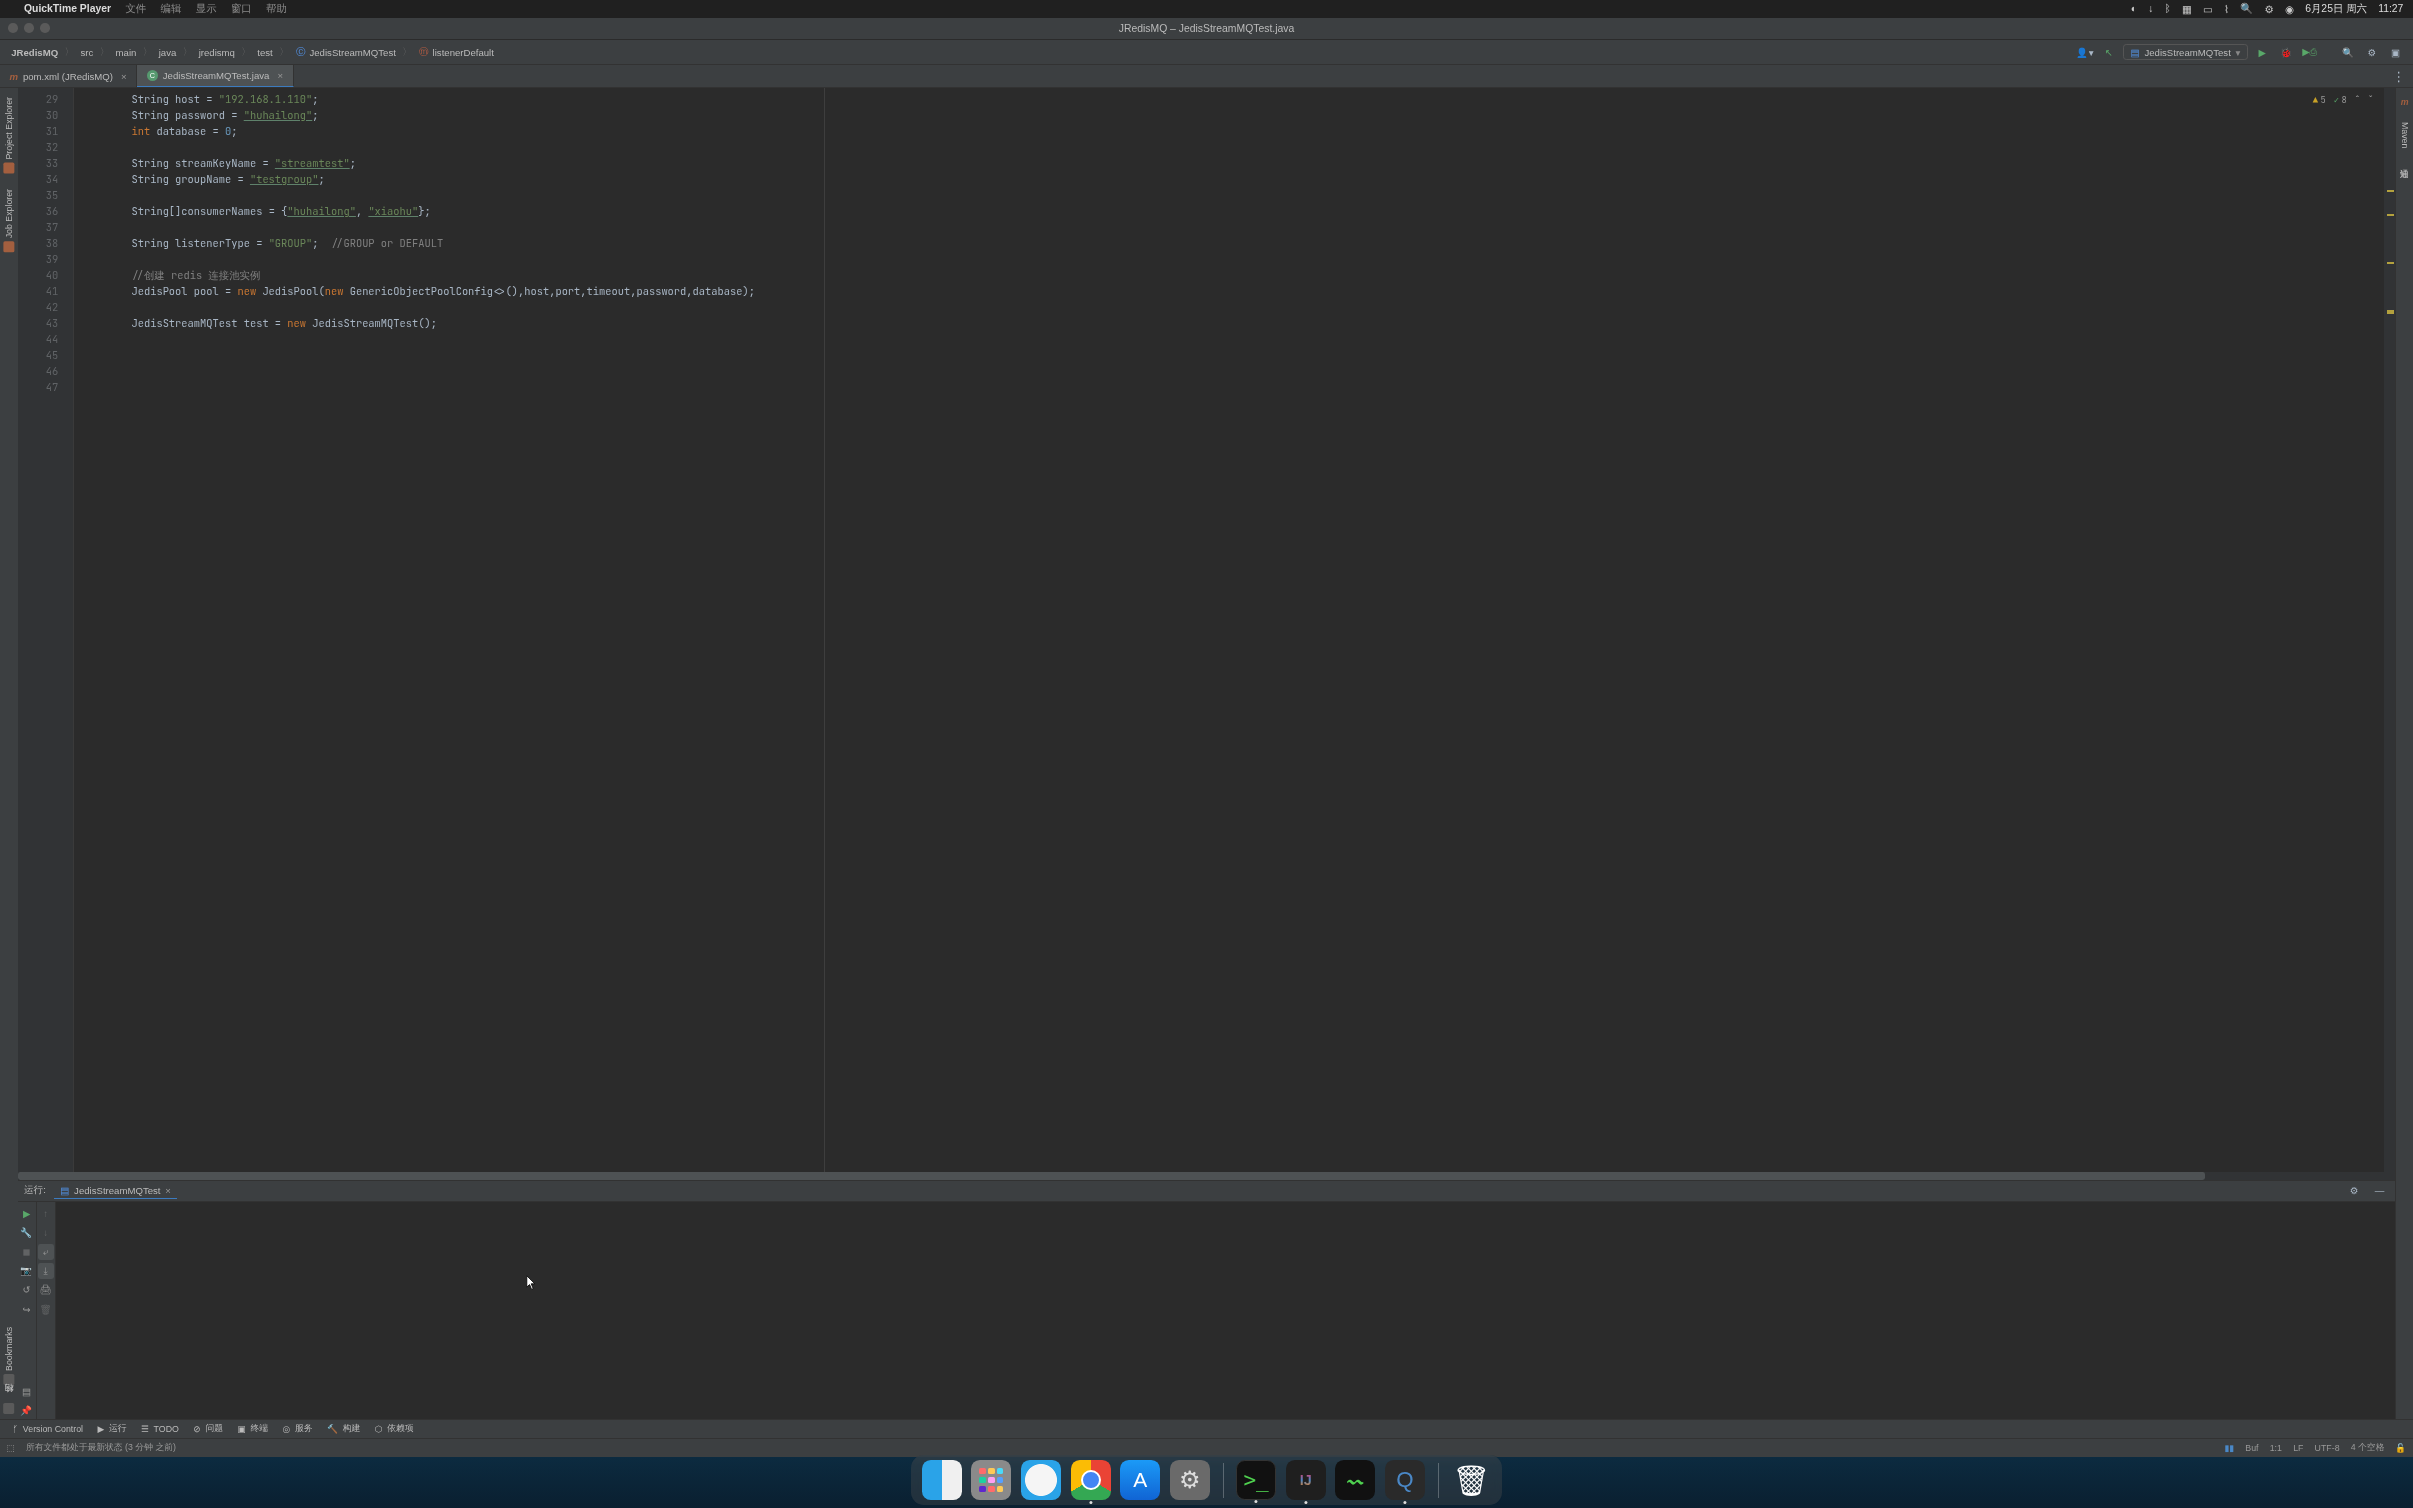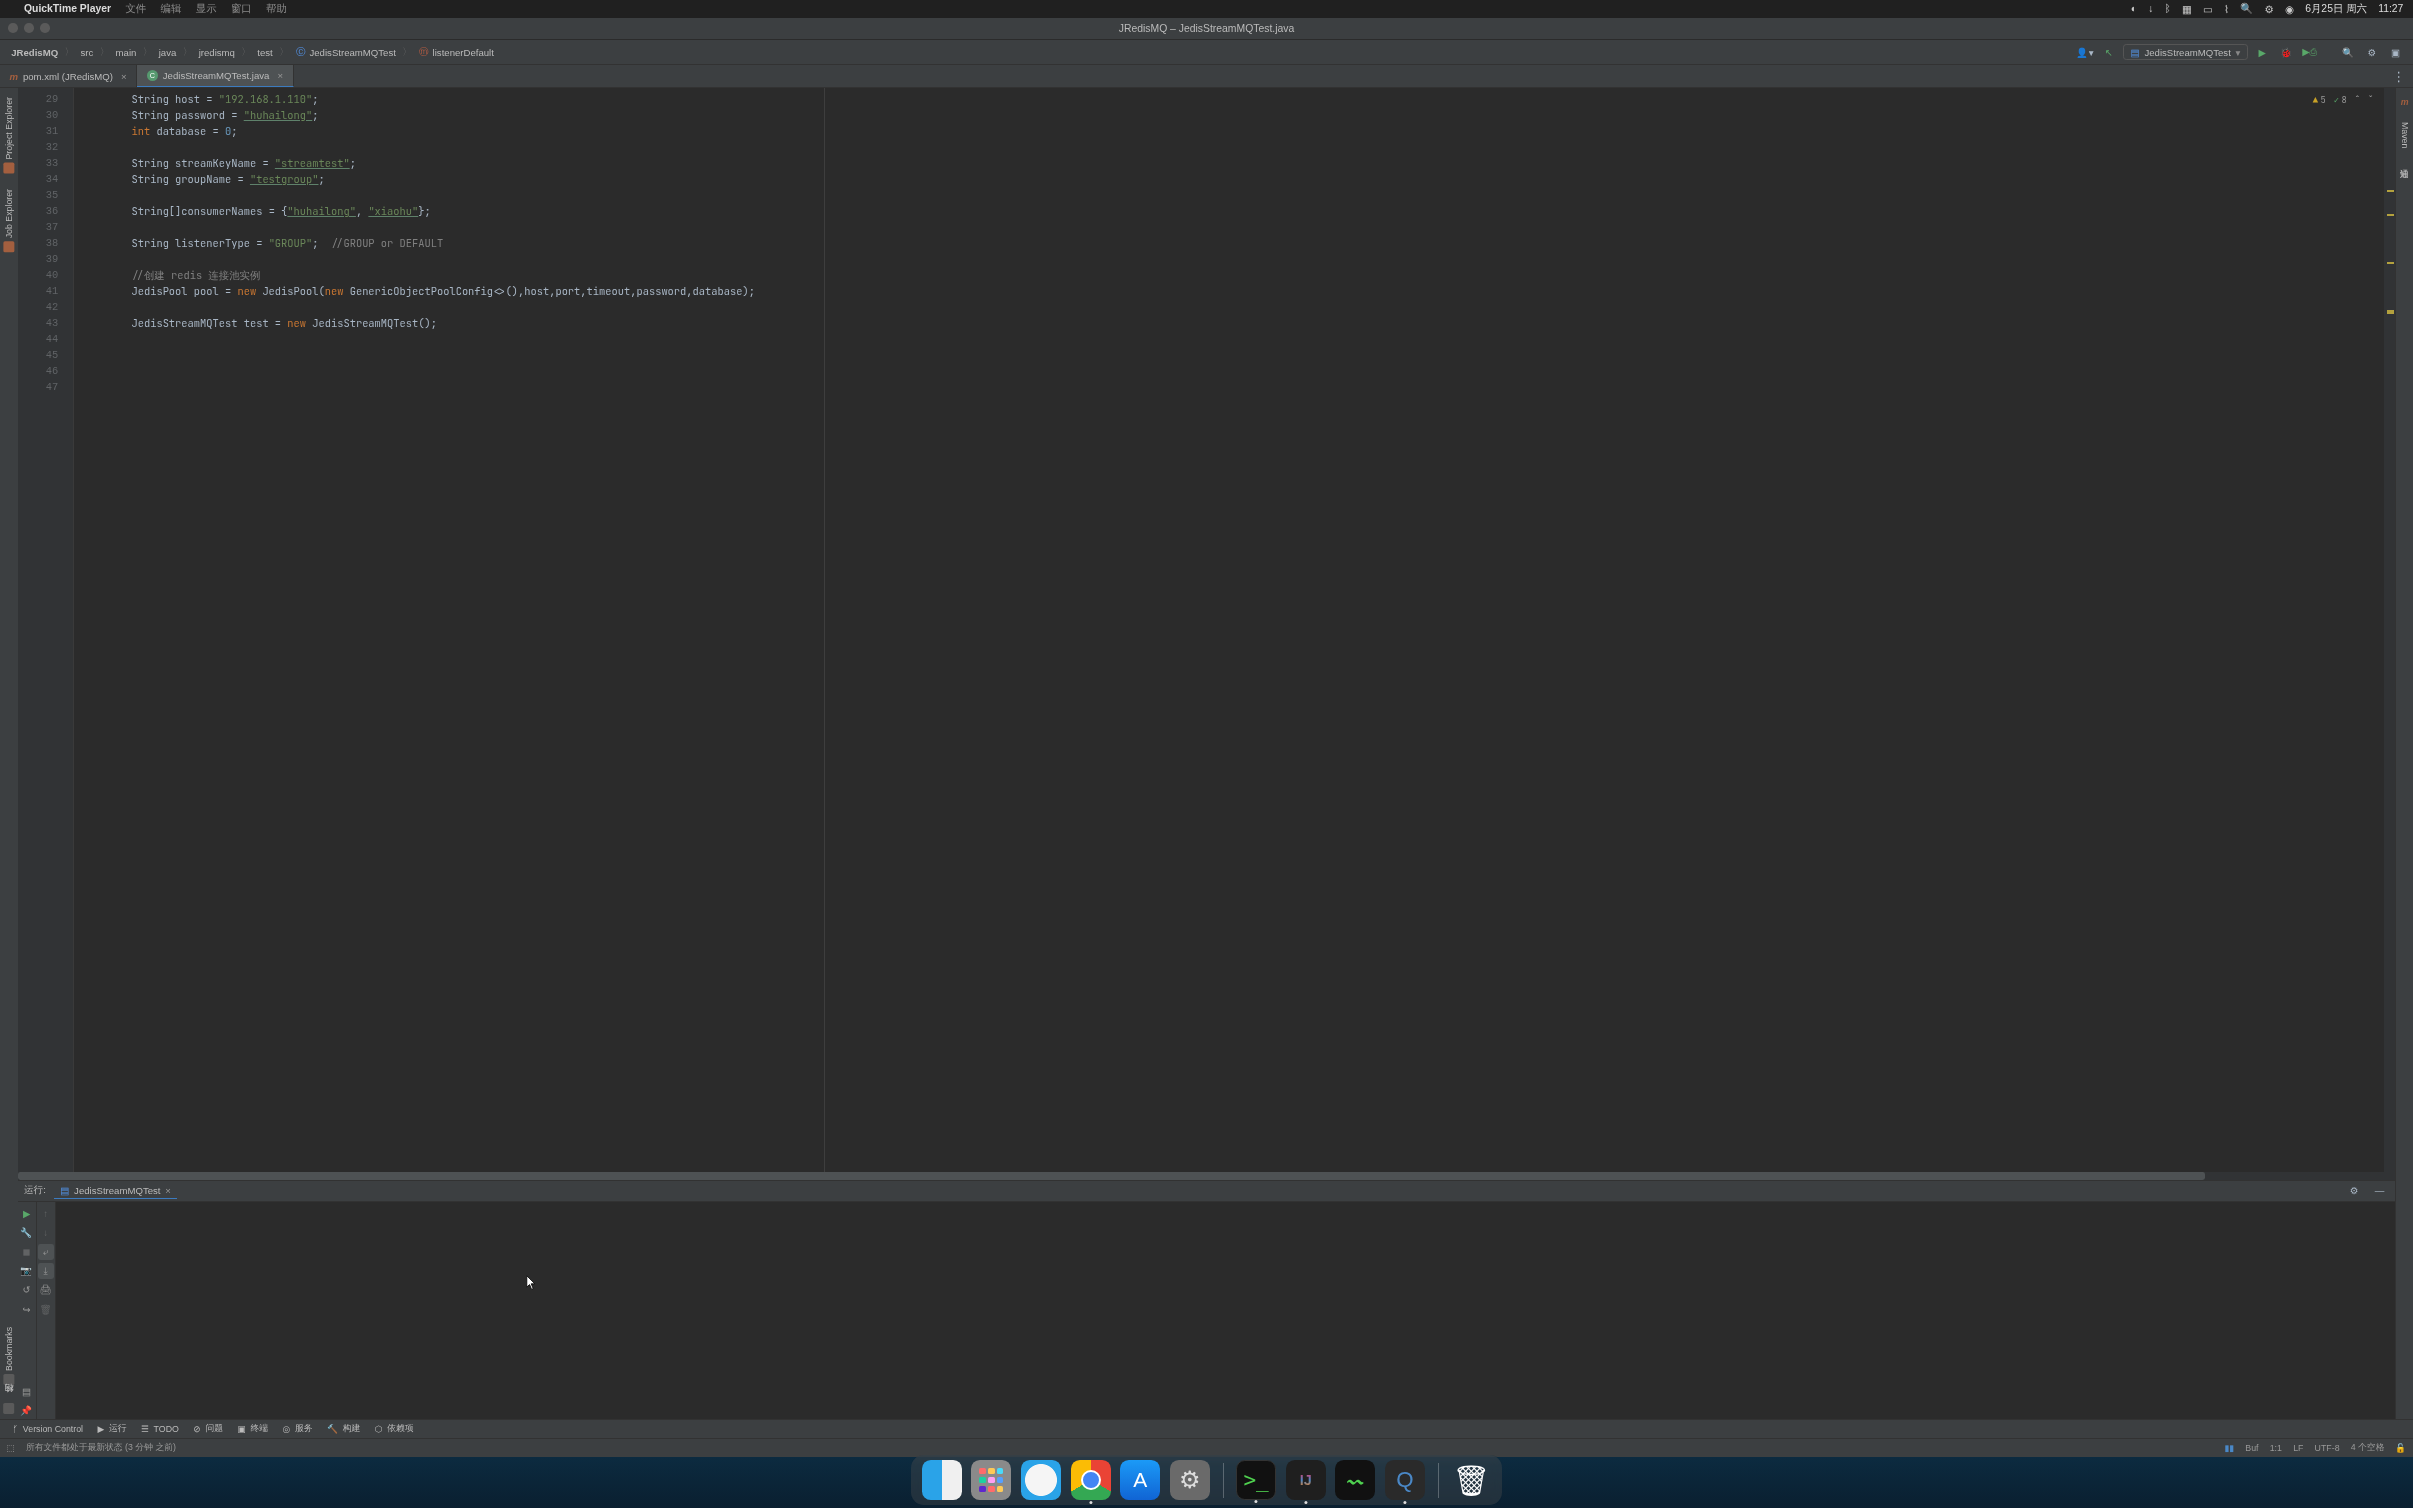--- a/index.html
+++ b/index.html
@@ -151,21 +151,21 @@
     }
     .gutter {
       width: 56px;
       background: #313335;
       color: #606366;
       text-align: right;
       padding: 3.2px 14.4px 3.2px 3.2px;
       user-select: none;
       border-right: 0.8px solid #3a3a3a;
     }
-    .gutter .ln { height: 16px; font-family: Liberation Mono, monospace; }
+    .gutter .ln { height: 16px; }
     .code-lines { flex: 1; padding: 3.2px 0 3.2px 8px; position: relative; }
     .code-line { height: 16px; white-space: pre; }
     .t-kw { color: #cc7832; }
     .t-str { color: #6a8759; }
     .t-num { color: #6897bb; }
     .t-cmt { color: #808080; }
     .t-type { color: #a9b7c6; }
     .t-id { color: #a9b7c6; }
     .t-link { color: #6a8759; text-decoration: underline; text-decoration-color: #5f826b; }
 

